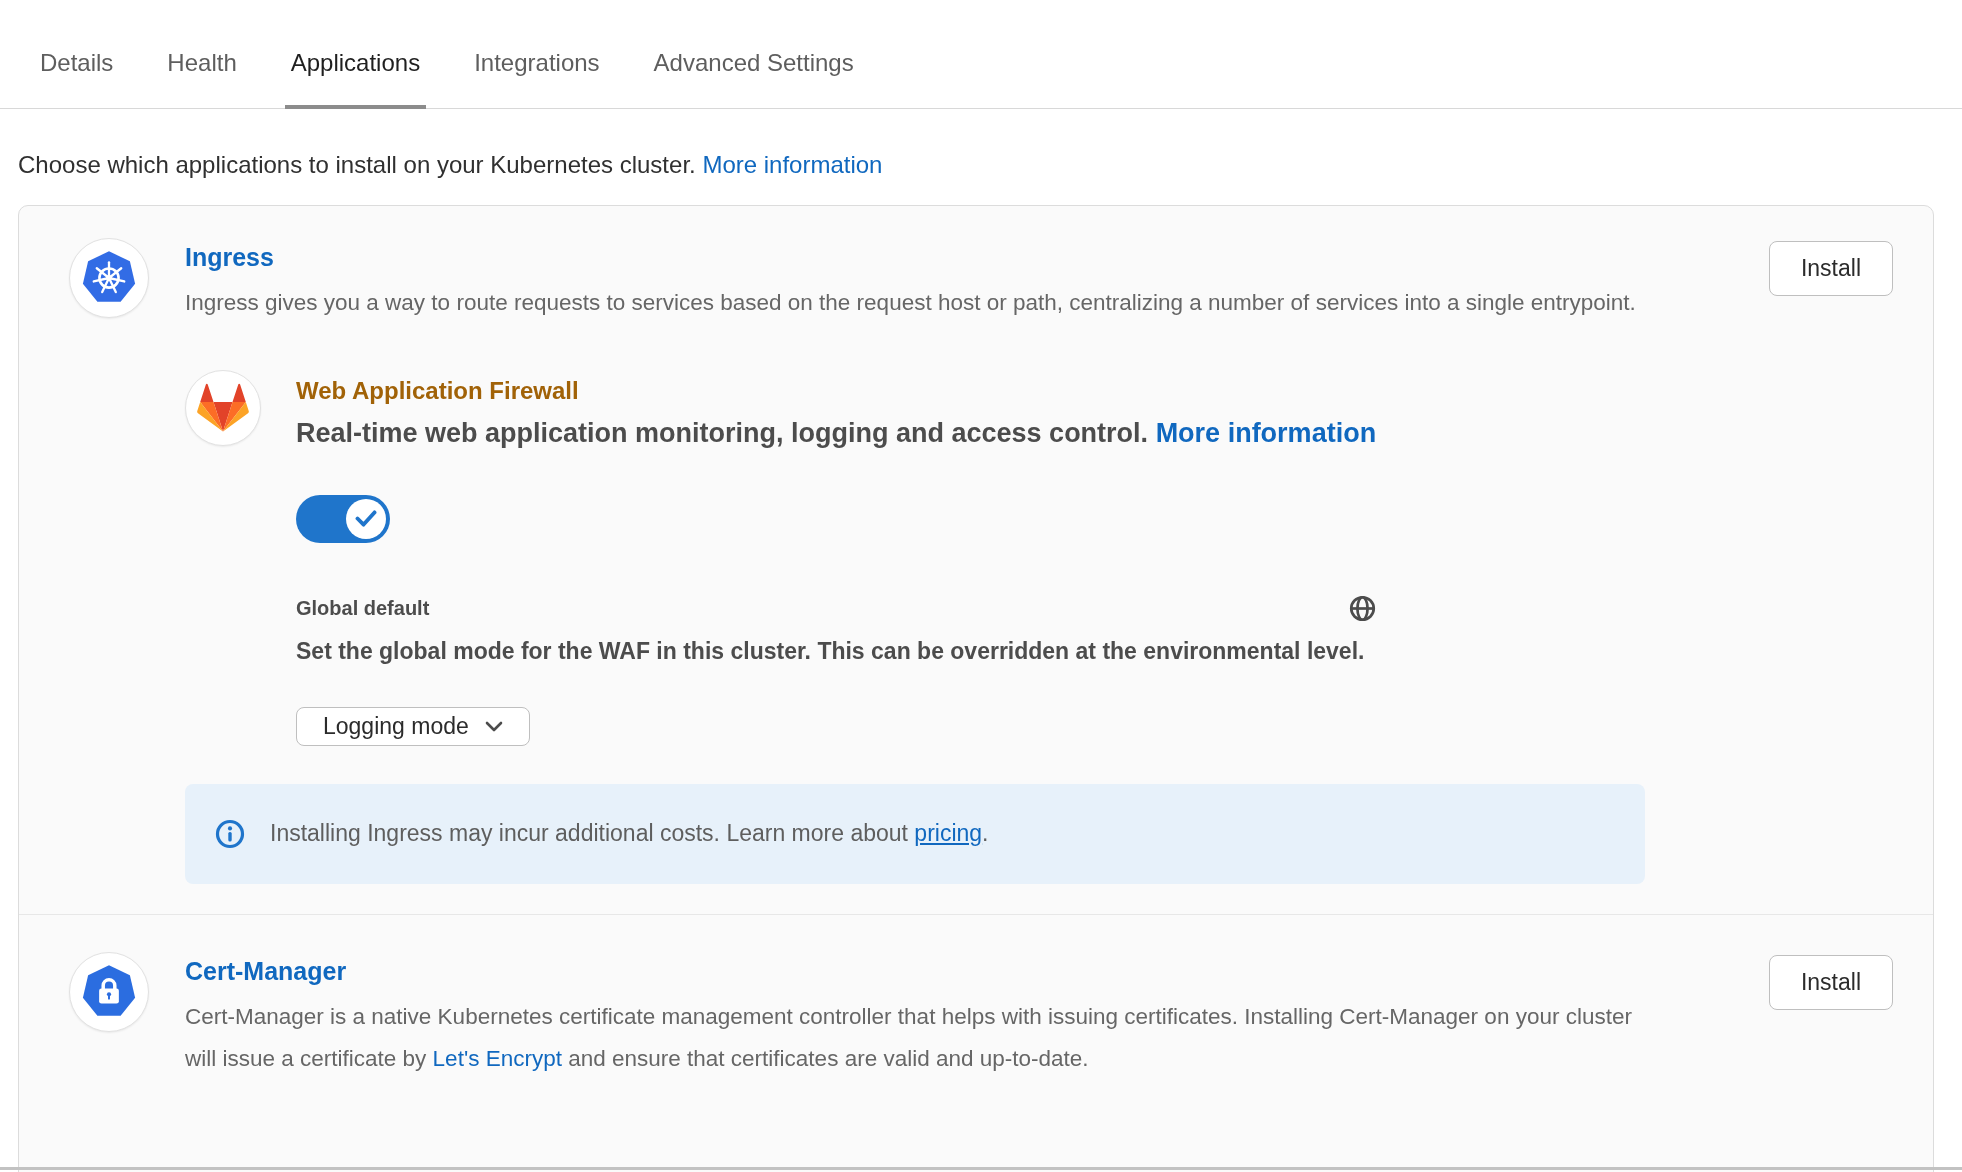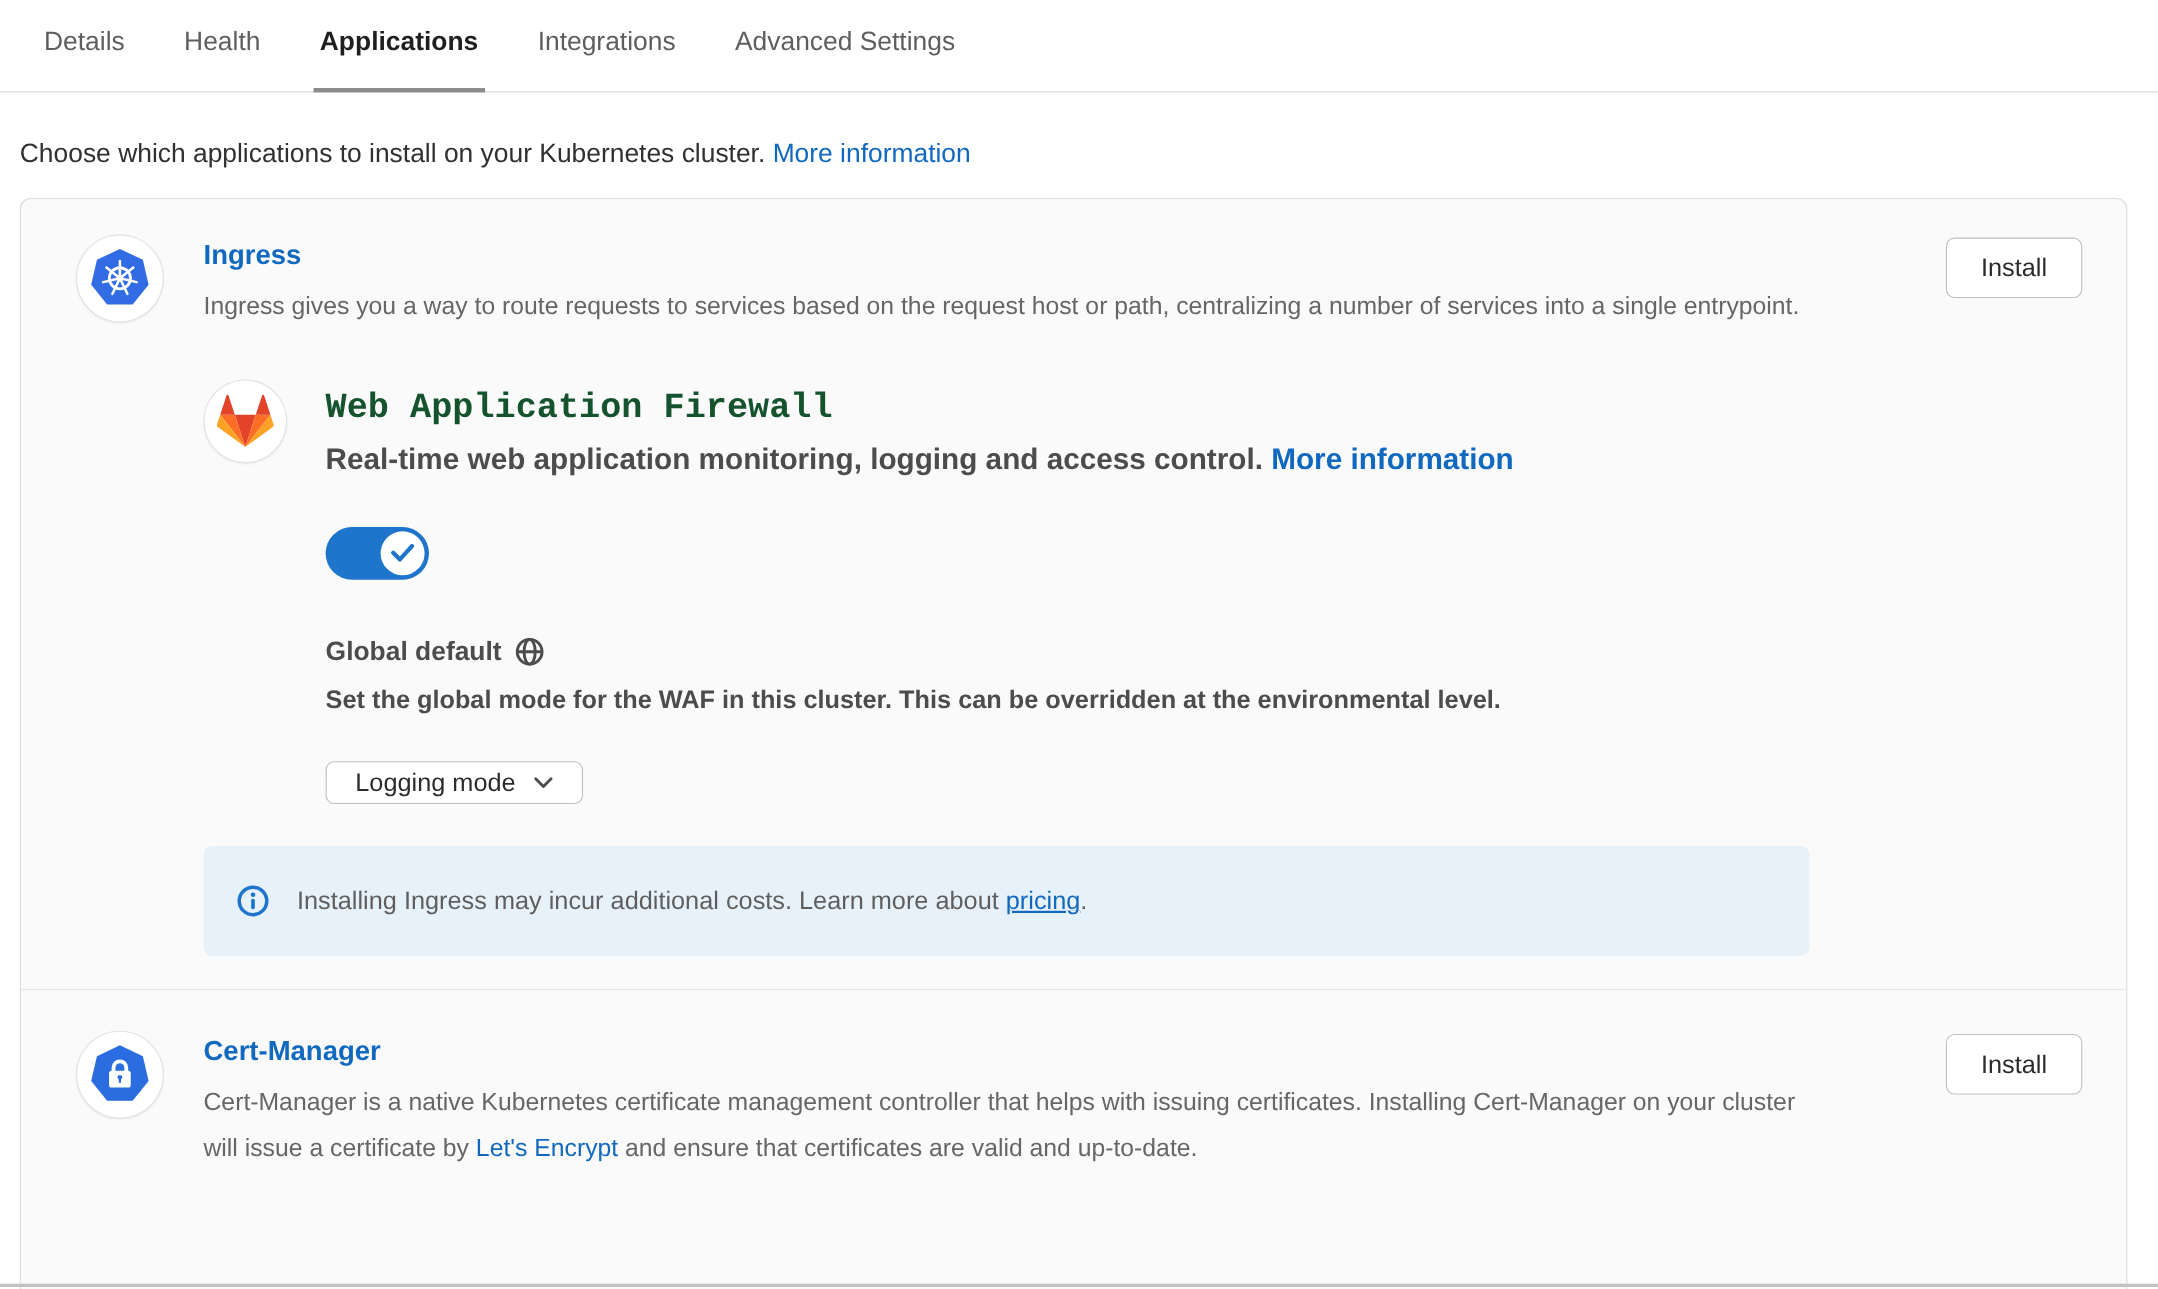--- a/index.html
+++ b/index.html
@@ -23,22 +23,23 @@
     font-size: 24px;
     color: #5e5e5e;
     padding: 24px 6px 28px;
     border-bottom: 4px solid transparent;
     margin-bottom: -1px;
     cursor: pointer;
     white-space: nowrap;
   }
   .tab.active {
     color: #1f1f1f;
-    font-weight: bold;
+    font-weight: normal;
     border-bottom-color: #8c8c8c;
+    margin-top: 25px;
   }
   
   .intro {
     margin: 42px 0 26px 18px;
     font-size: 24px;
     color: #303030;
   }
   a.link { color: #1068bf; text-decoration: none; cursor: pointer; }
   a.link.bold { font-weight: bold; }
   a.link.underline { text-decoration: underline; }
@@ -96,25 +97,24 @@
     flex: 0 0 76px;
     width: 76px; height: 76px;
     border-radius: 50%;
     background: #ffffff;
     border: 1px solid #e2e2e2;
     box-shadow: 0 1px 2px rgba(0,0,0,.07);
     display: flex; align-items: center; justify-content: center;
     margin-right: 35px;
   }
   .waf-title {
-    font-size: 32px;
-    font-weight: bold;
-    color: #14532d;
+    font-size: 24px;
+    font-weight: bold;
+    color: #a16207;
     margin: 7px 0 13px;
-    font-family: Liberation Mono, monospace;
   }
   .waf-sub {
     font-size: 27px;
     font-weight: bold;
     color: #4c4c4c;
   }
   .toggle {
     margin-top: 46px;
     width: 94px; height: 48px;
     border-radius: 24px;
@@ -126,23 +126,24 @@
     position: absolute;
     top: 4px; right: 4px;
     width: 40px; height: 40px;
     border-radius: 50%;
     background: #ffffff;
     display: flex; align-items: center; justify-content: center;
   }
   .global-default {
     margin-top: 52px;
     display: flex; align-items: center; gap: 12px;
-    font-size: 24px;
+    font-size: 20px;
     font-weight: bold;
     color: #4c4c4c;
+    justify-content: space-between;
   }
   .global-help {
     margin-top: 16px;
     font-size: 23px;
     font-weight: bold;
     color: #4c4c4c;
   }
   .mode-dropdown {
     margin-top: 42px;
     display: inline-flex;

